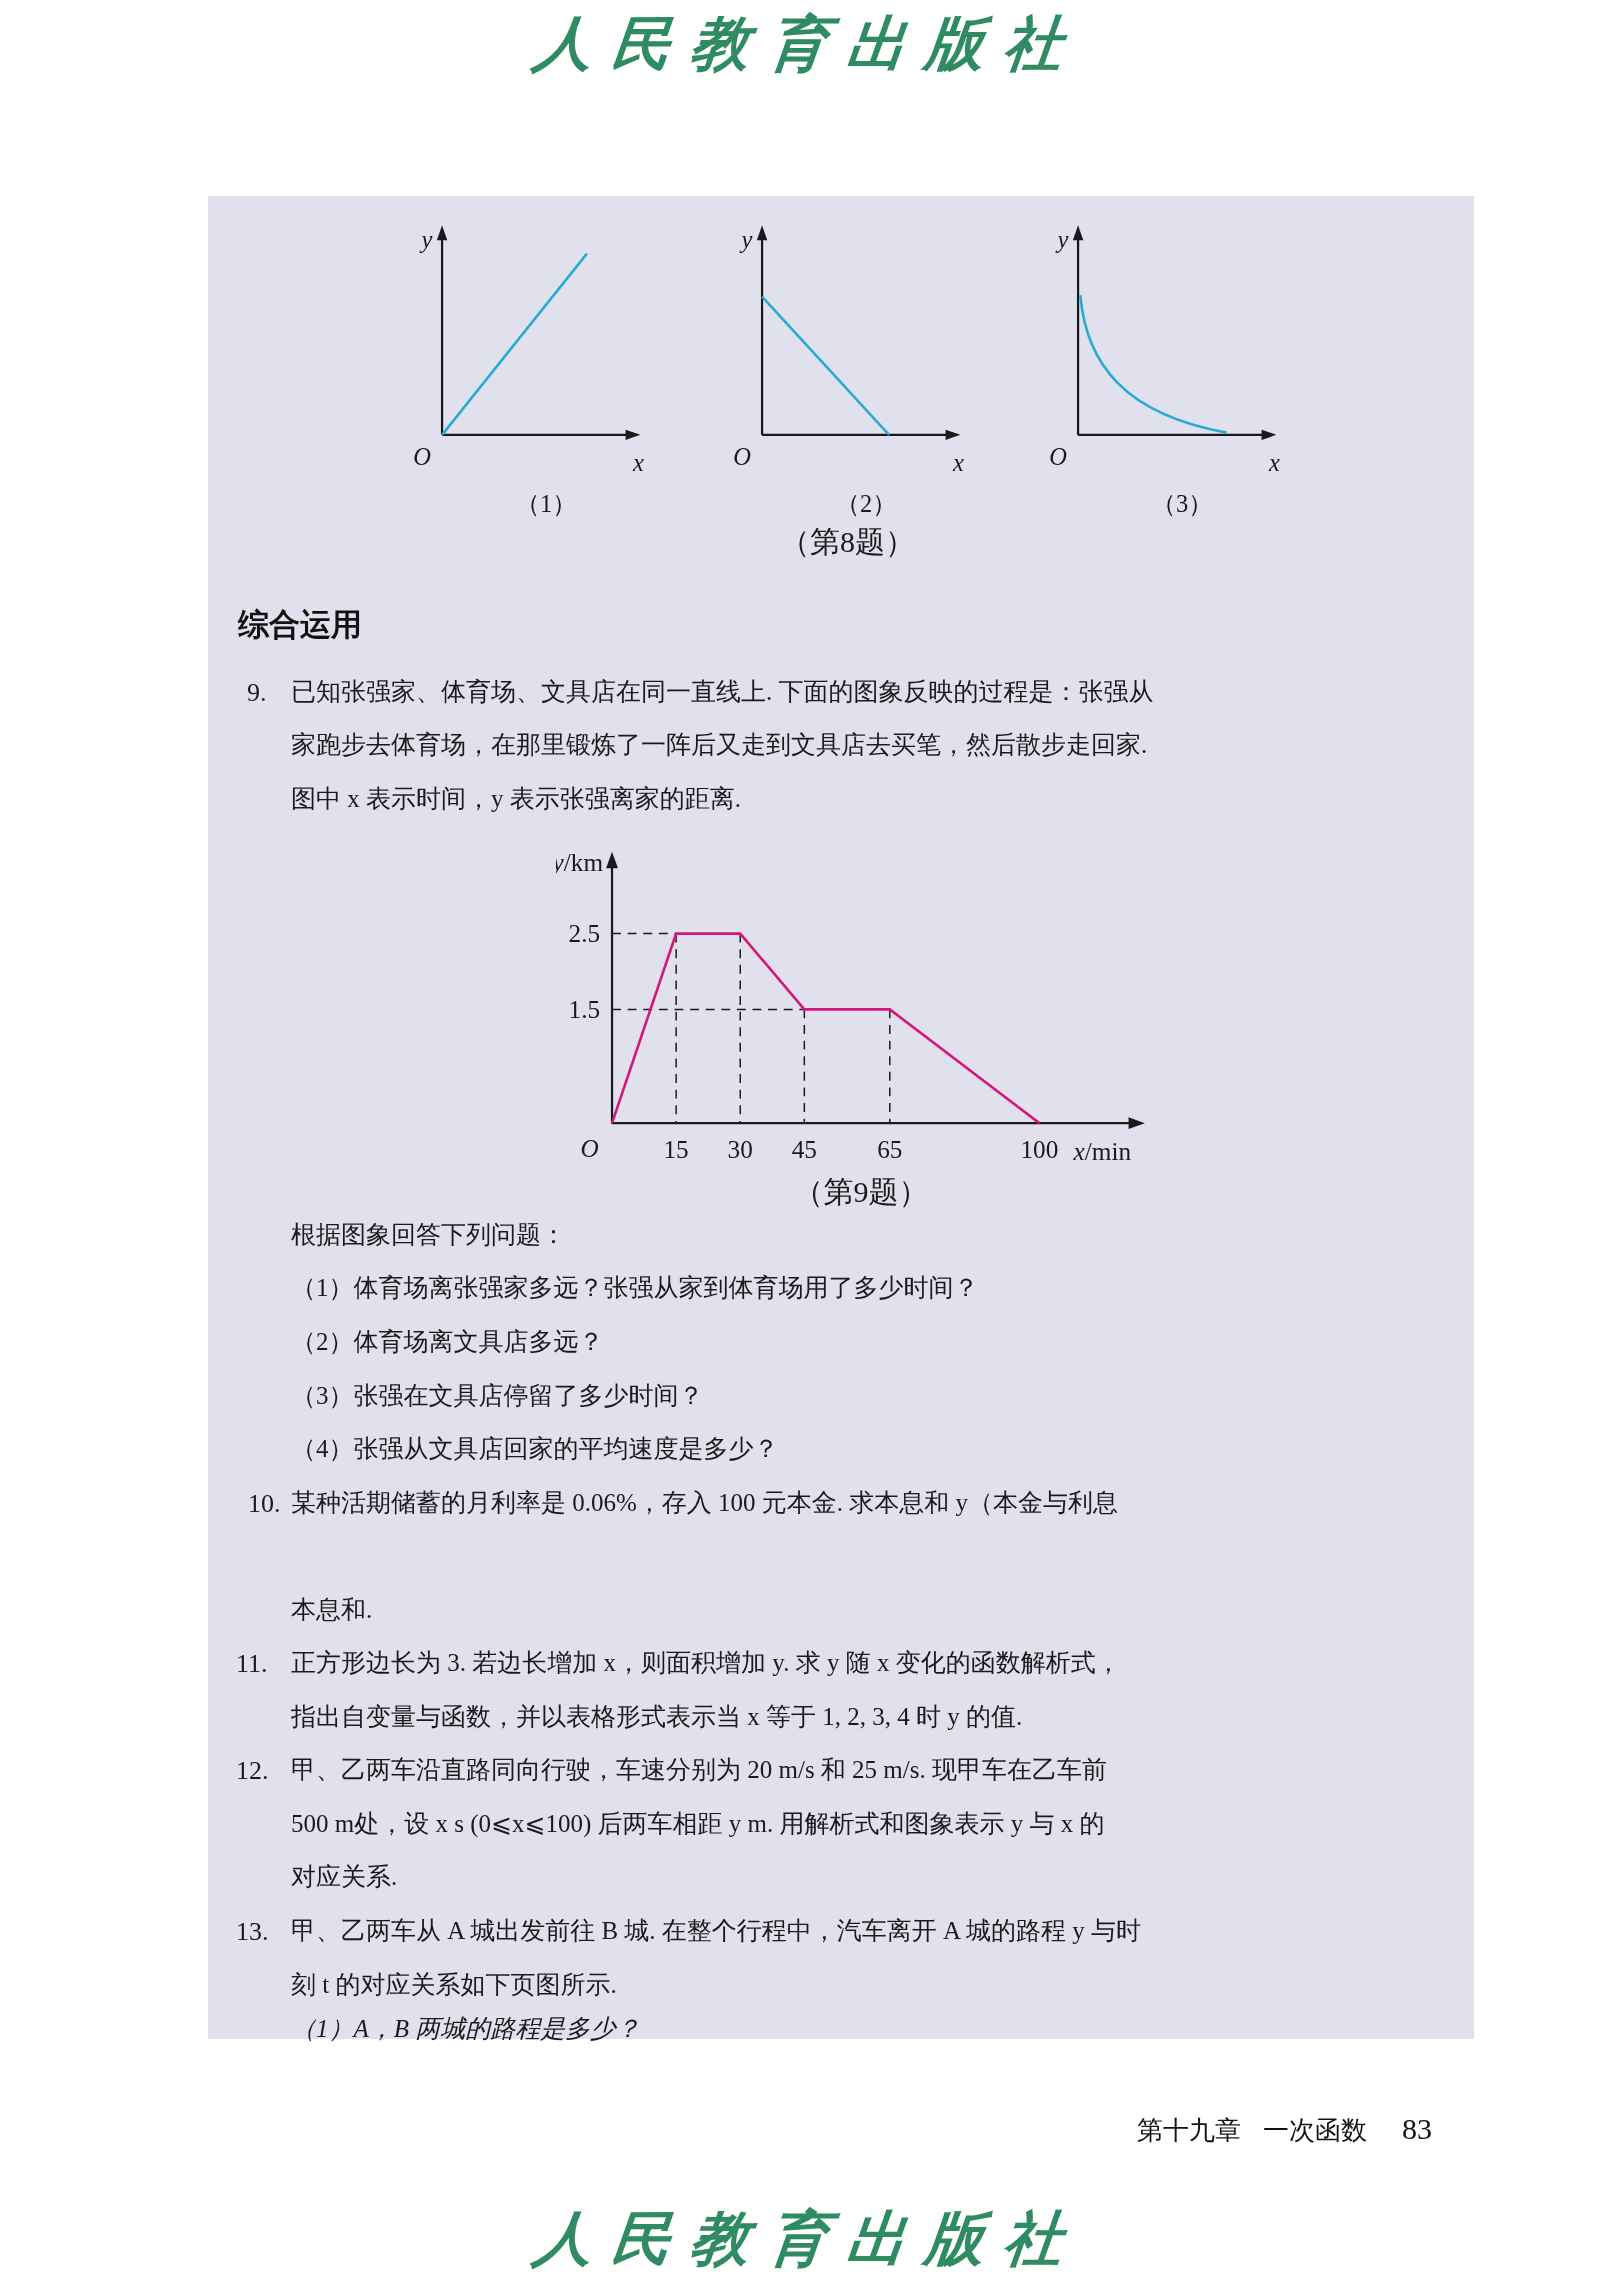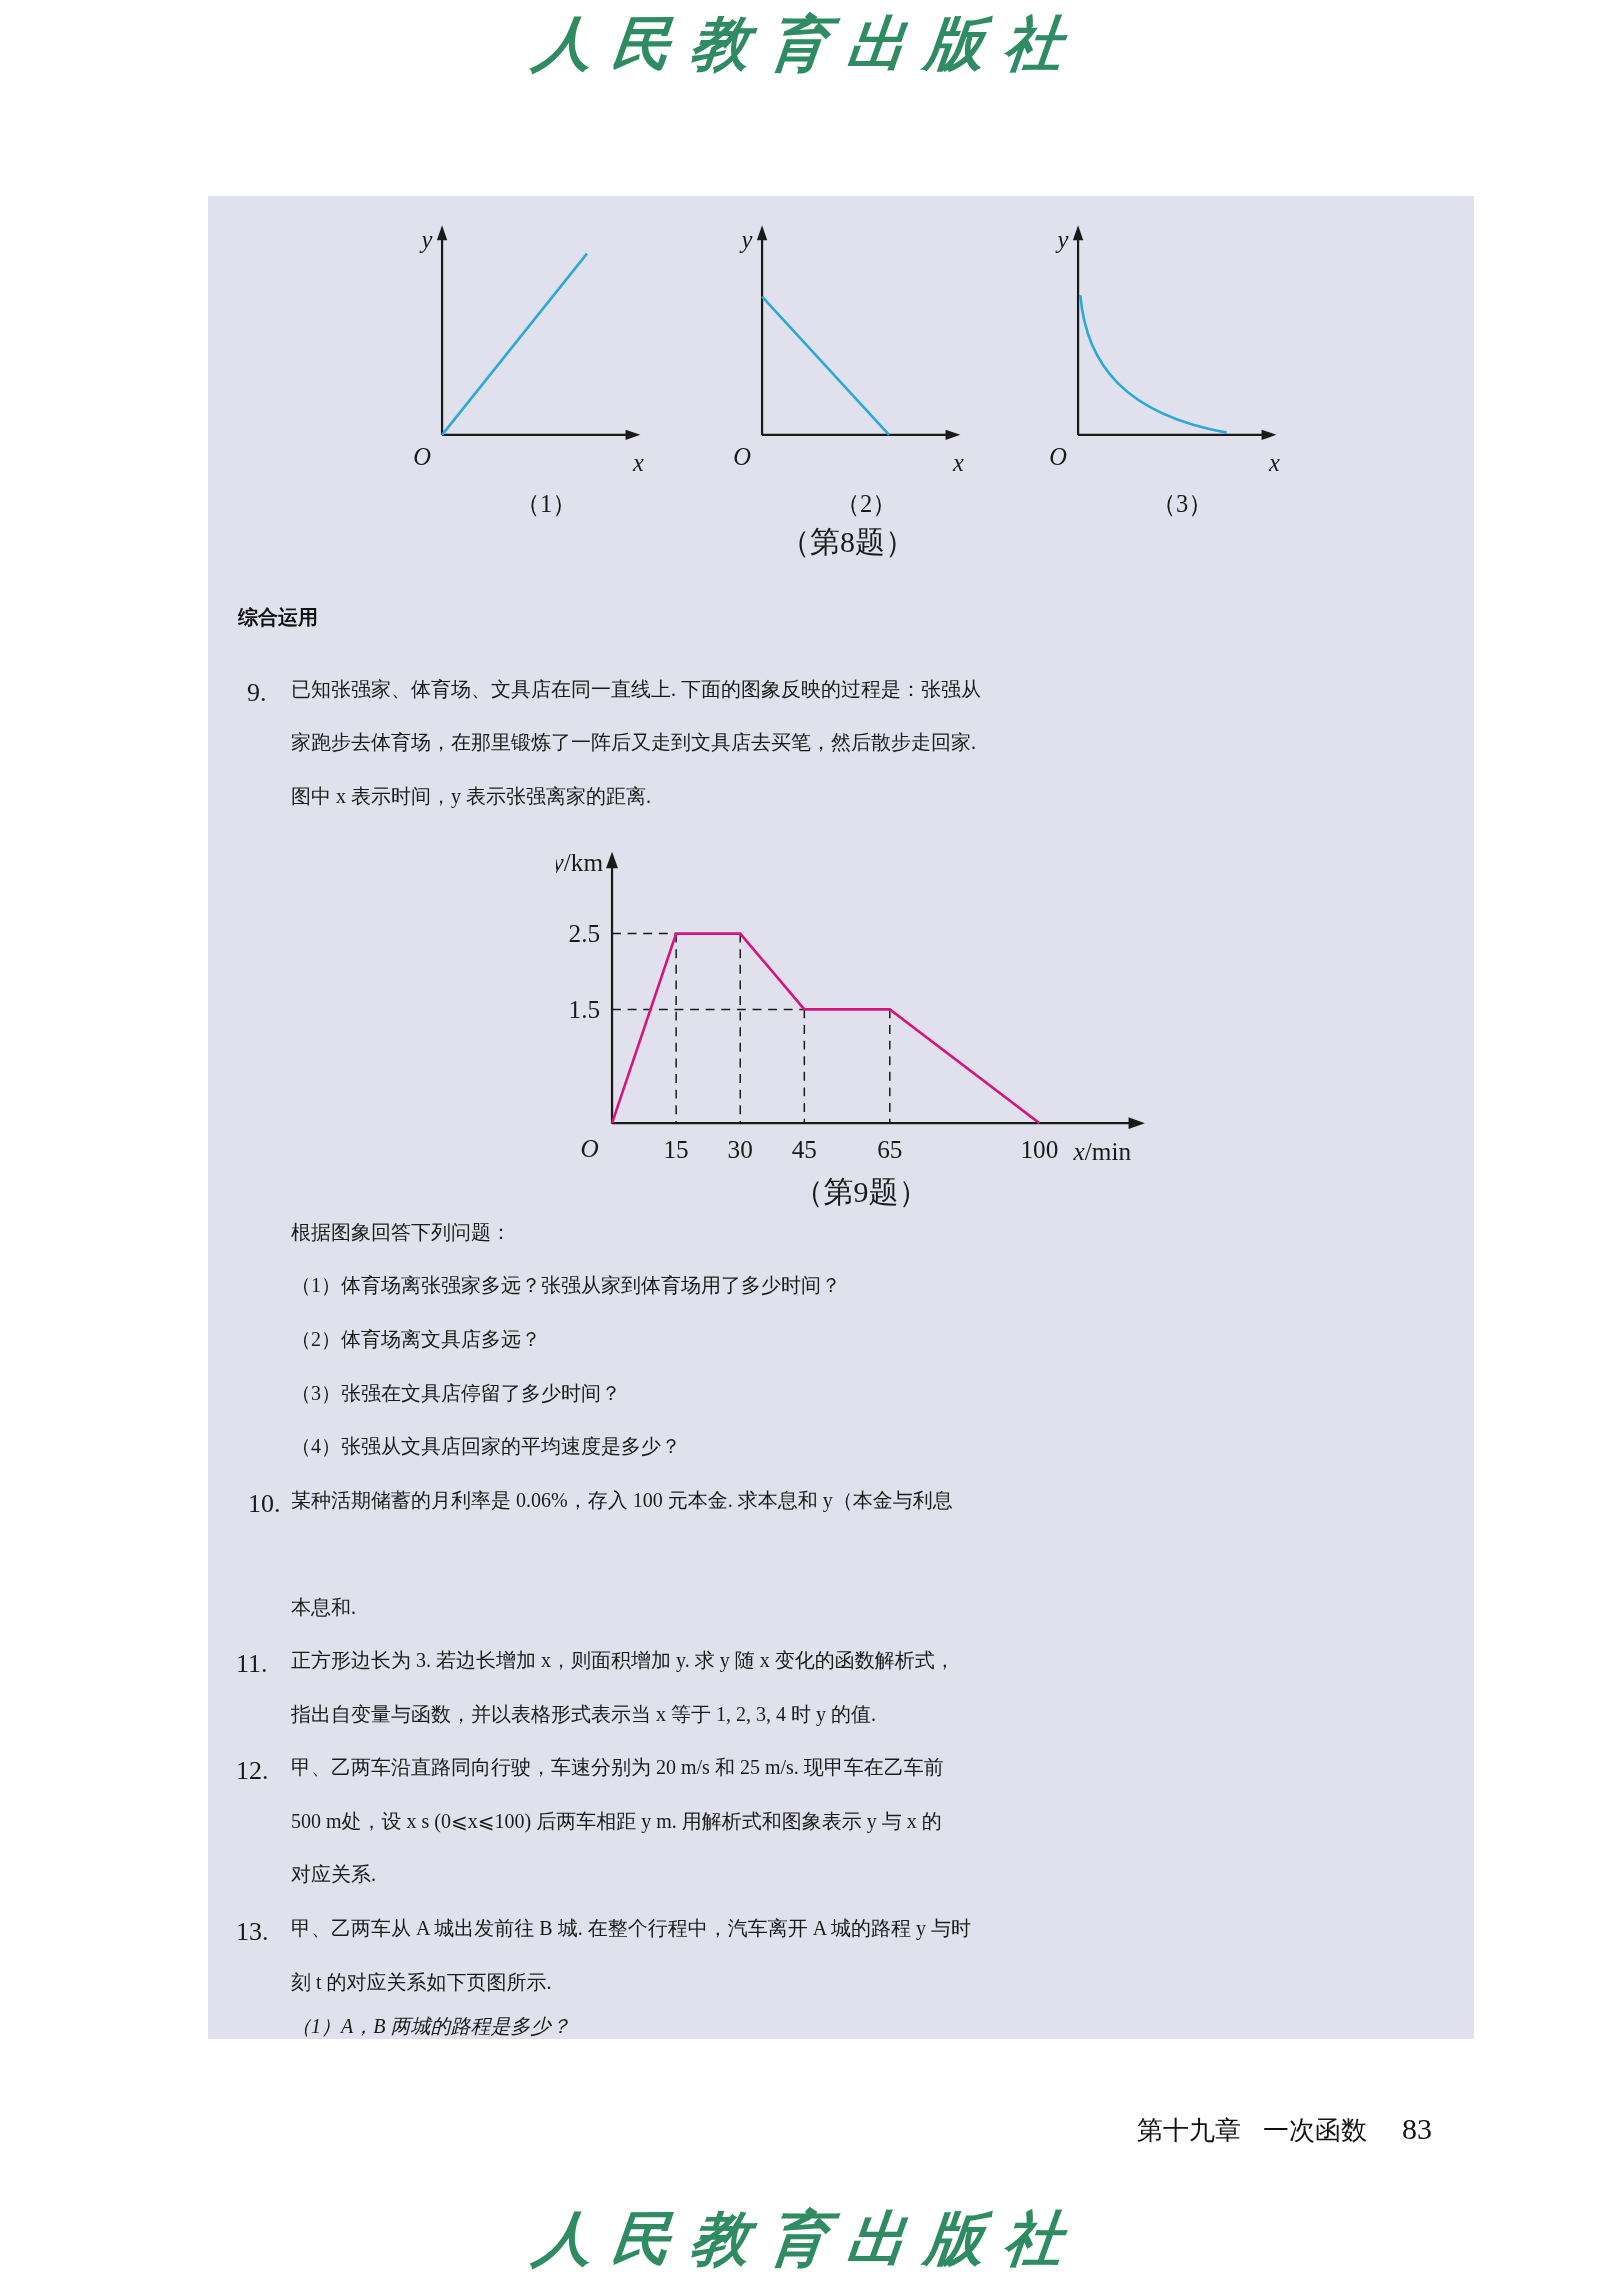--- a/index.html
+++ b/index.html
@@ -10,23 +10,23 @@
   .logo{
     position:absolute;left:0;width:1616px;text-align:center;
     color:#2e8b62;font-size:59px;font-weight:bold;font-style:italic;
     letter-spacing:19.3px;transform:skewX(-6deg);white-space:nowrap;
   }
   .panel{
     position:absolute;left:208px;top:196px;width:1266px;height:1843px;
     background:#e1e1ee;
   }
   .abs{position:absolute;white-space:nowrap;}
-  .bodyline{font-size:20px;line-height:1.15;color:#1a1a1a;}
+  .bodyline{font-size:25px;line-height:1.15;color:#1a1a1a;}
   .pnum{font-size:26px;}
-  .heading{font-family:"Liberation Sans", sans-serif;font-weight:bold;font-size:20px;color:#111;}
+  .heading{font-family:"Liberation Sans", sans-serif;font-weight:bold;font-size:31px;color:#111;}
   .caption{font-size:30px;text-align:center;}
   svg text{font-family:"Liberation Serif", serif;font-size:33px;fill:#1a1a1a;}
   svg .tick{font-size:34px;}
   svg .italic{font-style:italic;}
   .footer{
     position:absolute;top:2112px;right:184px;font-size:26px;color:#111;
     white-space:nowrap;
   }
   .footer .pageno{font-size:30px;margin-left:35px;}
   .footer .sect{margin-left:22px;}

